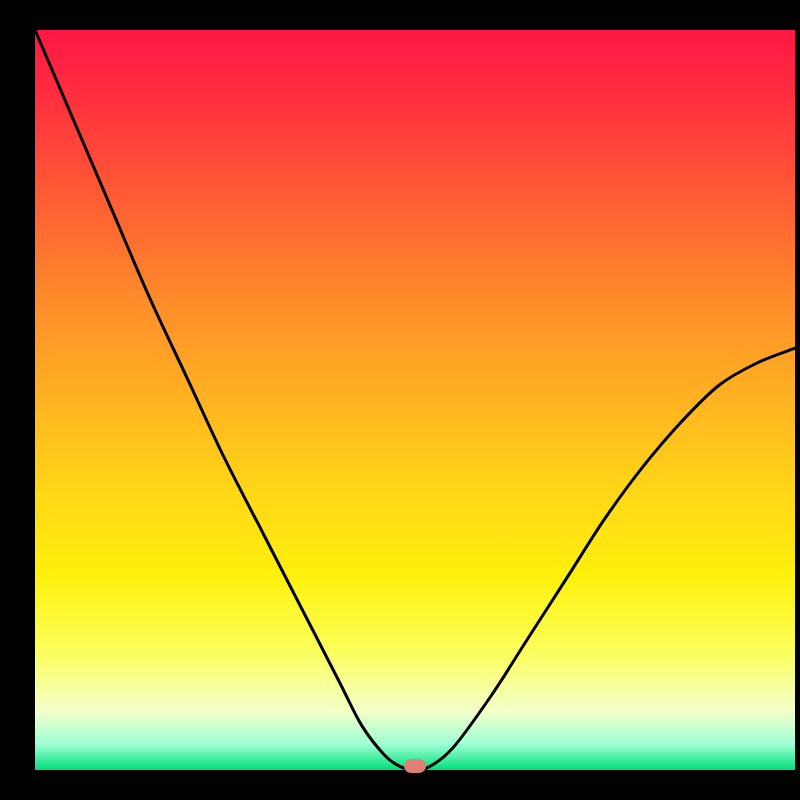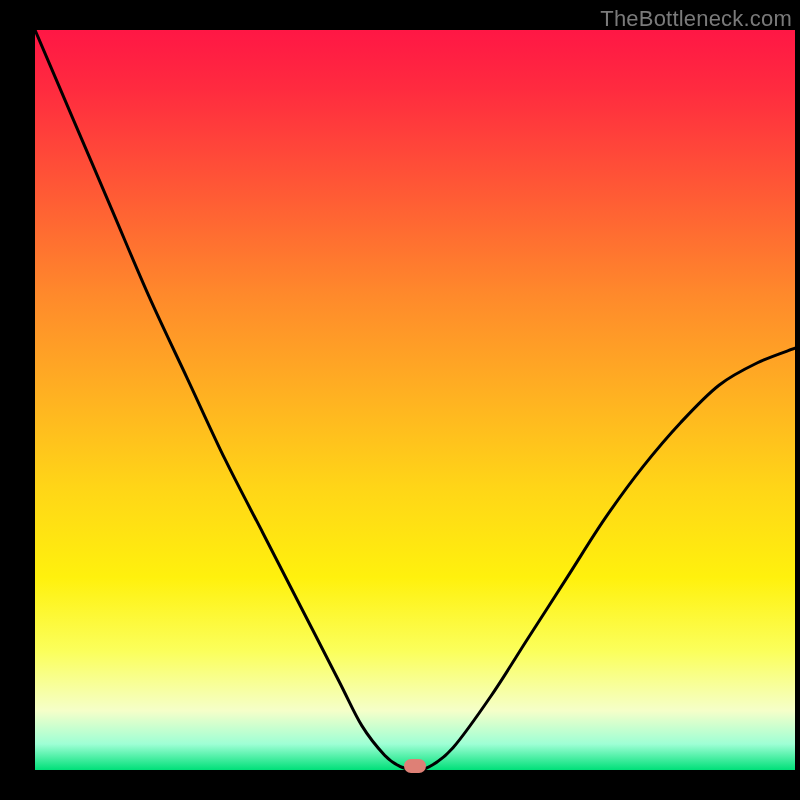--- a/index.html
+++ b/index.html
@@ -70,14 +70,13 @@
 <div class="frame">
   <div class="plot">
 
     <svg class="curve" viewBox="0 0 760 740" preserveAspectRatio="none">
       <path id="curve-path" fill="none" stroke="#000000" stroke-width="3" stroke-linecap="round" stroke-linejoin="round" d="M 0 0 C 6.3 14.8, 25.3 59.2, 38.0 88.8 C 50.7 118.4, 63.3 148.0, 76.0 177.6 C 88.7 207.2, 101.3 238.0, 114.0 266.4 C 126.7 294.8, 139.3 320.7, 152.0 347.8 C 164.7 374.9, 177.3 403.3, 190.0 429.2 C 202.7 455.1, 215.3 478.5, 228.0 503.2 C 240.7 527.9, 253.3 552.5, 266.0 577.2 C 278.7 601.9, 293.9 631.5, 304.0 651.2 C 314.1 670.9, 319.2 683.3, 326.8 695.6 C 334.4 707.9, 343.3 718.4, 349.6 725.2 C 355.9 732.0, 359.7 733.8, 364.8 736.3 C 369.9 738.8, 374.9 740.0, 380.0 740.0 C 385.1 740.0, 388.9 740.0, 395.2 736.3 C 401.5 732.6, 407.9 729.5, 418.0 717.8 C 428.1 706.1, 443.3 684.5, 456.0 666.0 C 468.7 647.5, 481.3 626.5, 494.0 606.8 C 506.7 587.1, 519.3 567.3, 532.0 547.6 C 544.7 527.9, 557.3 506.9, 570.0 488.4 C 582.7 469.9, 595.3 452.6, 608.0 436.6 C 620.7 420.6, 633.3 405.8, 646.0 392.2 C 658.7 378.6, 671.3 365.1, 684.0 355.2 C 696.7 345.3, 709.3 339.2, 722.0 333.0 C 734.7 326.8, 753.7 320.7, 760.0 318.2"></path>
     </svg>
 
     <div class="marker" id="min-marker" style="left: 380px; top: 736px;"></div>
   </div>
 
-  <div class="watermark">TheBottleneck.com</div>
 </div>
 
 </body></html>

